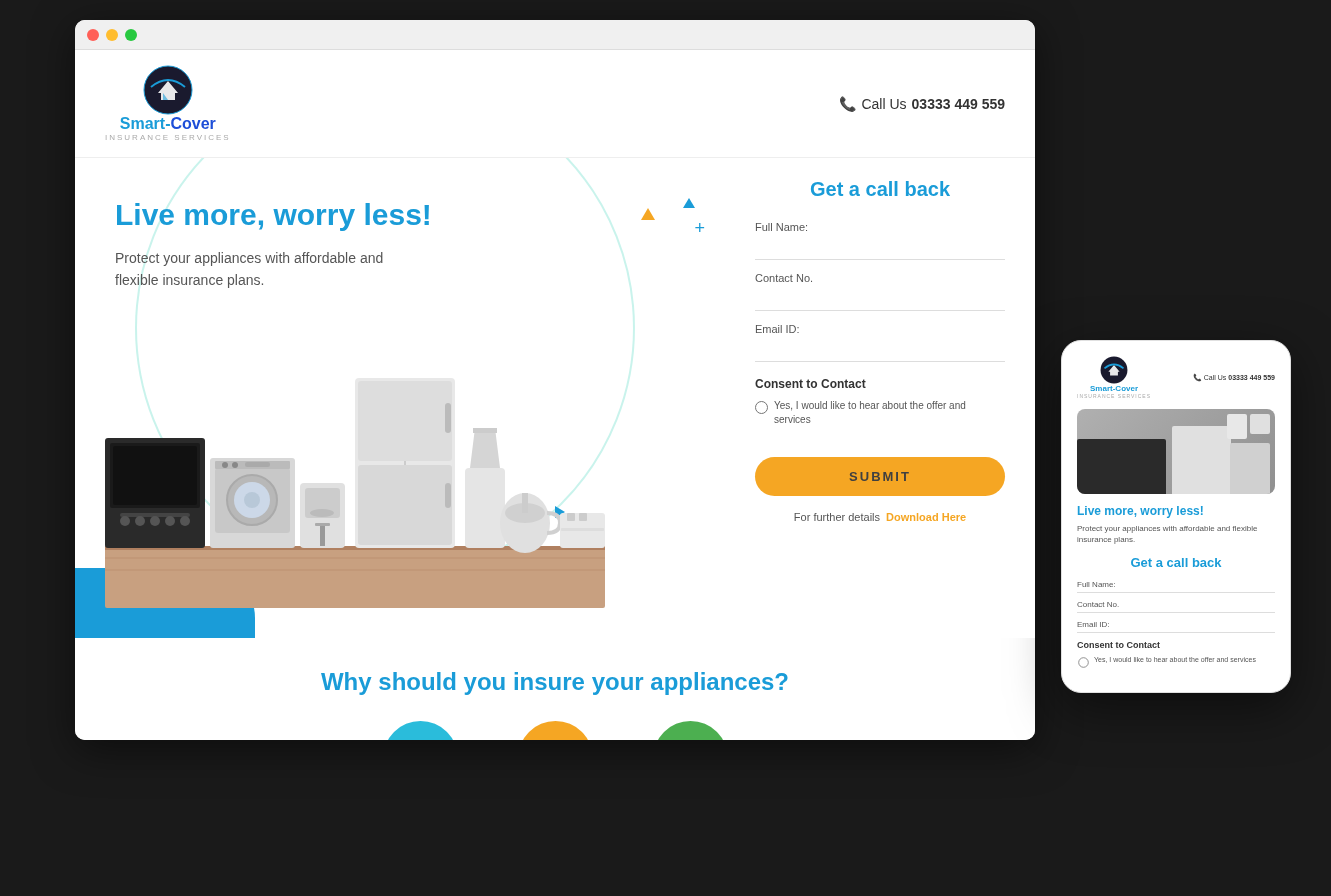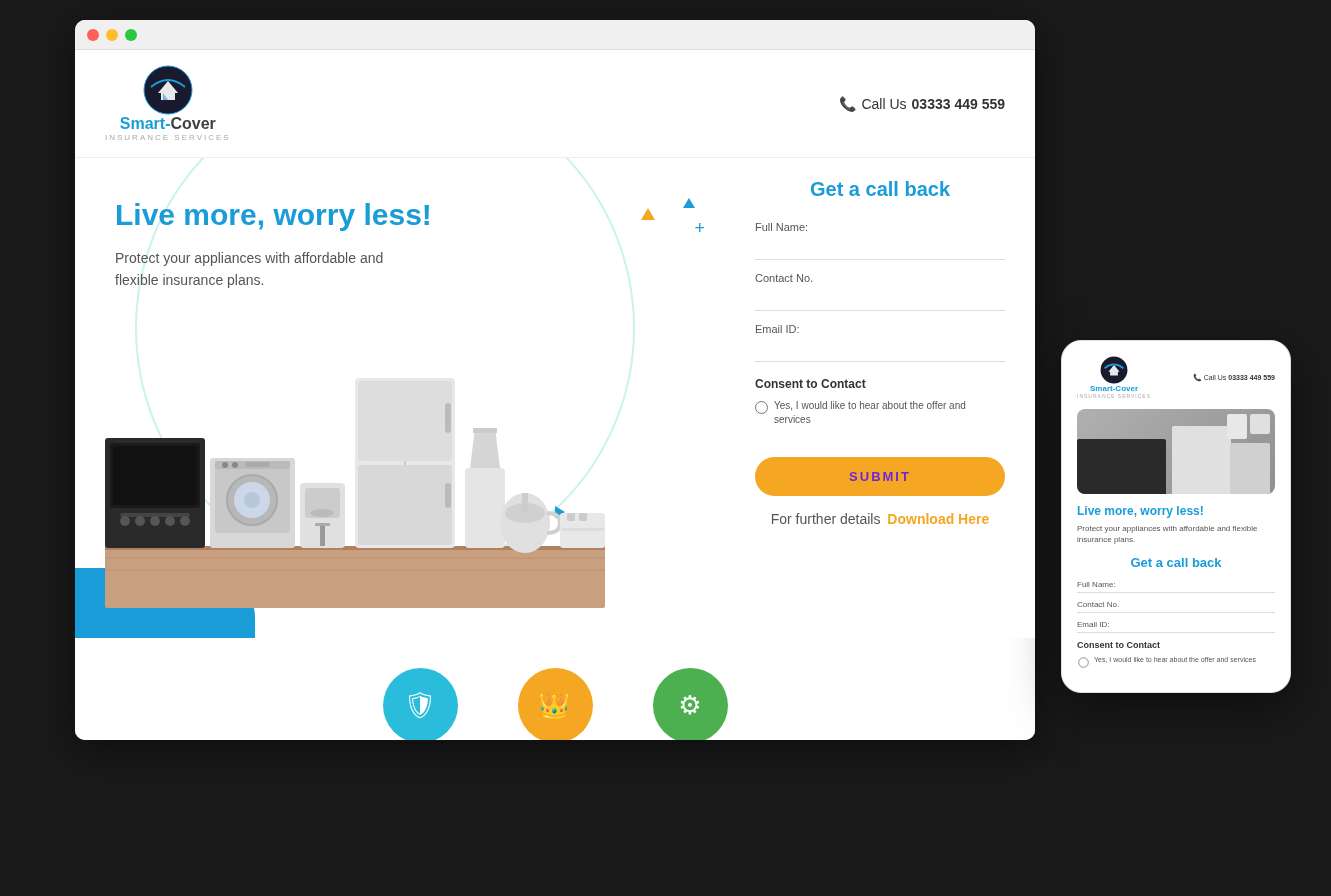--- a/index.html
+++ b/index.html
@@ -244,21 +244,21 @@
 
       <div class="logo-area">
 
         <svg width="50" height="50" viewBox="0 0 50 50">
           <circle cx="25" cy="25" r="24" fill="#1a1a2e" stroke="#1a9cd8" stroke-width="1"></circle>
           <path d="M15,28 L25,16 L35,28 L32,28 L32,35 L18,35 L18,28 Z" fill="#fff" opacity="0.9"></path>
           <path d="M20,28 L20,35 L25,35" fill="#1a9cd8" opacity="0.6"></path>
           <path d="M8,22 Q25,8 42,22" fill="none" stroke="#1a9cd8" stroke-width="2"></path>
         </svg>
         <div style="font-size:16px; font-weight:bold; color:#1a9cd8;">
-          <span>Smart-</span><span style="color:#404040;">Cover</span>
+          <span>Smart-</span><span style="color:#1d4ed8;">Cover</span>
         </div>
         <div style="font-size:8px;color:#aaa;letter-spacing:2px;">INSURANCE SERVICES</div>
       </div>
 
       <div class="call-us">
         <span>📞</span>
         <span>Call Us</span>
         <strong>03333 449 559</strong>
       </div>
     </div>
@@ -368,31 +368,32 @@
         
         <div class="consent-section">
           <div class="consent-title" style="font-size:12px;font-weight:bold;color:#333;margin-bottom:8px;">Consent to Contact</div>
           <div class="consent-option" style="display:flex;align-items:flex-start;gap:6px;margin-bottom:6px;">
             <input type="radio" name="consent" style="margin-top: 2px; flex-shrink: 0;">
             <label style="font-size:10px;color:#555;line-height:1.4;">Yes, I would like to hear about the offer and services</label>
           </div>
         </div>
 
         
-        <button class="submit-btn" style="width:100%;padding:12px;background:#f5a623;color:#6d28d9;border:none;border-radius:25px;font-size:13px;font-weight:bold;letter-spacing:2px;cursor:pointer;margin:15px 0;">SUBMIT</button>
-
-        
-        <div style="text-align:center;font-size:14px;color:#555;">
+        <button class="submit-btn" style="width:100%;padding:12px;background:#f5a623;color:#404040;border:none;border-radius:25px;font-size:13px;font-weight:bold;letter-spacing:2px;cursor:pointer;margin:15px 0;">SUBMIT</button>
+
+        
+        <div style="text-align:center;font-size:11px;color:#555;">
           <span>For further details</span>
           <a href="#" class="download-link" style="color:#f5a623;text-decoration:none;font-weight:bold;margin-left:3px;">Download Here</a>
         </div>
       </div>
     </div>
 
     <div class="why-section" style="padding:30px 30px 20px;background:#fff;">
+      <h2 class="why-title" style="font-size:24px;font-weight:bold;color:#1a9cd8;text-align:center;margin-bottom:25px;">Why should you insure your appliances?</h2>
       <div class="why-icons" style="display:flex;justify-content:center;gap:60px;">
         <div class="why-icon-circle" style="width:75px;height:75px;border-radius:50%;background:#2abcdb;display:flex;align-items:center;justify-content:center;color:#fff;font-size:26px;">🛡</div>
         <div class="why-icon-circle" style="width:75px;height:75px;border-radius:50%;background:#f5a623;display:flex;align-items:center;justify-content:center;color:#fff;font-size:26px;">👑</div>
         <div class="why-icon-circle" style="width:75px;height:75px;border-radius:50%;background:#4caf50;display:flex;align-items:center;justify-content:center;color:#fff;font-size:26px;">⚙</div>
       </div>
     </div>
 
   </div>
 </div>
 

